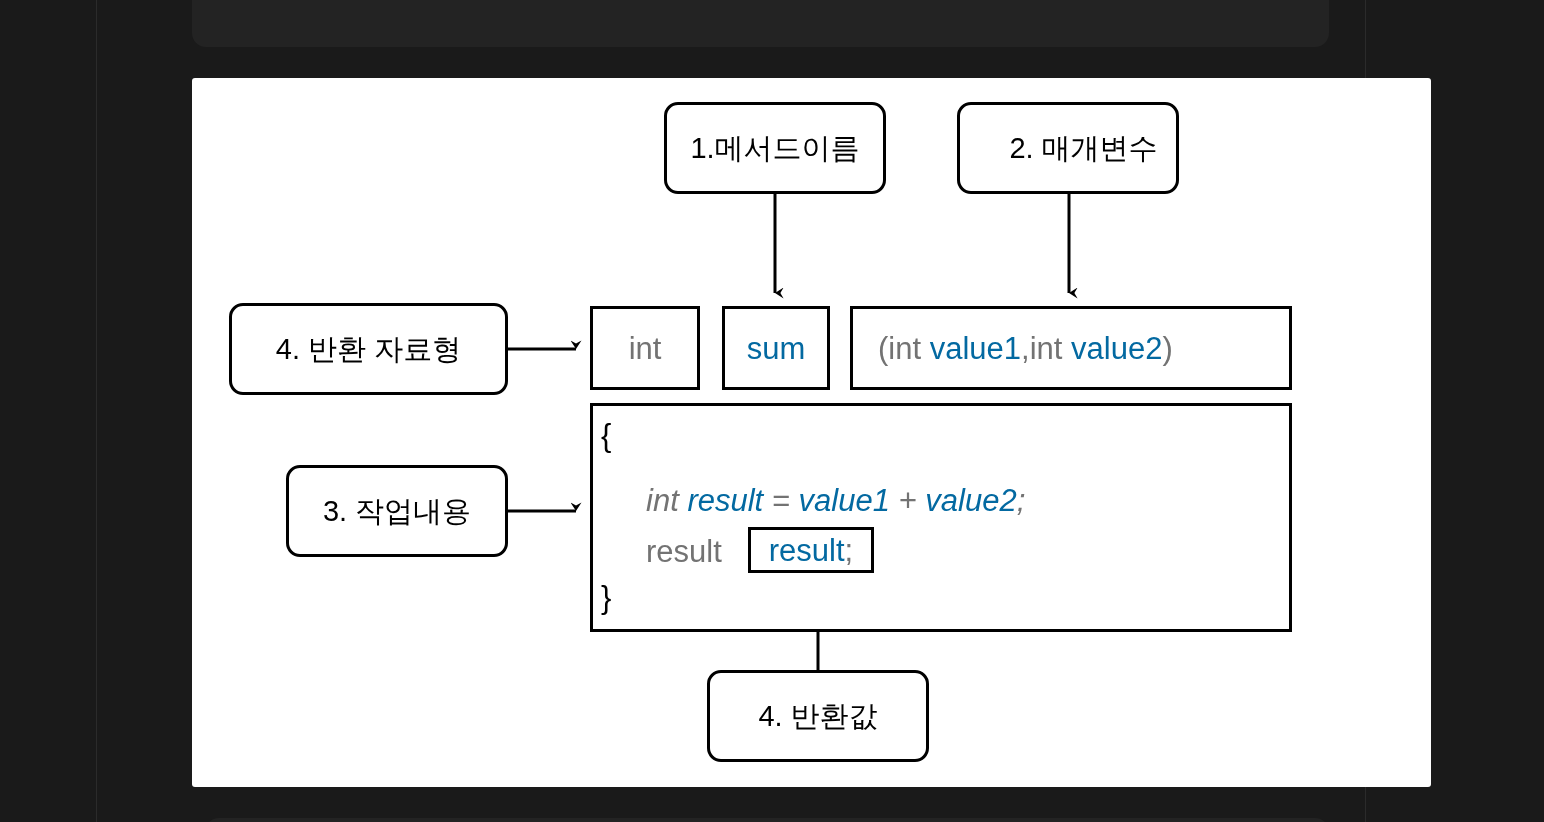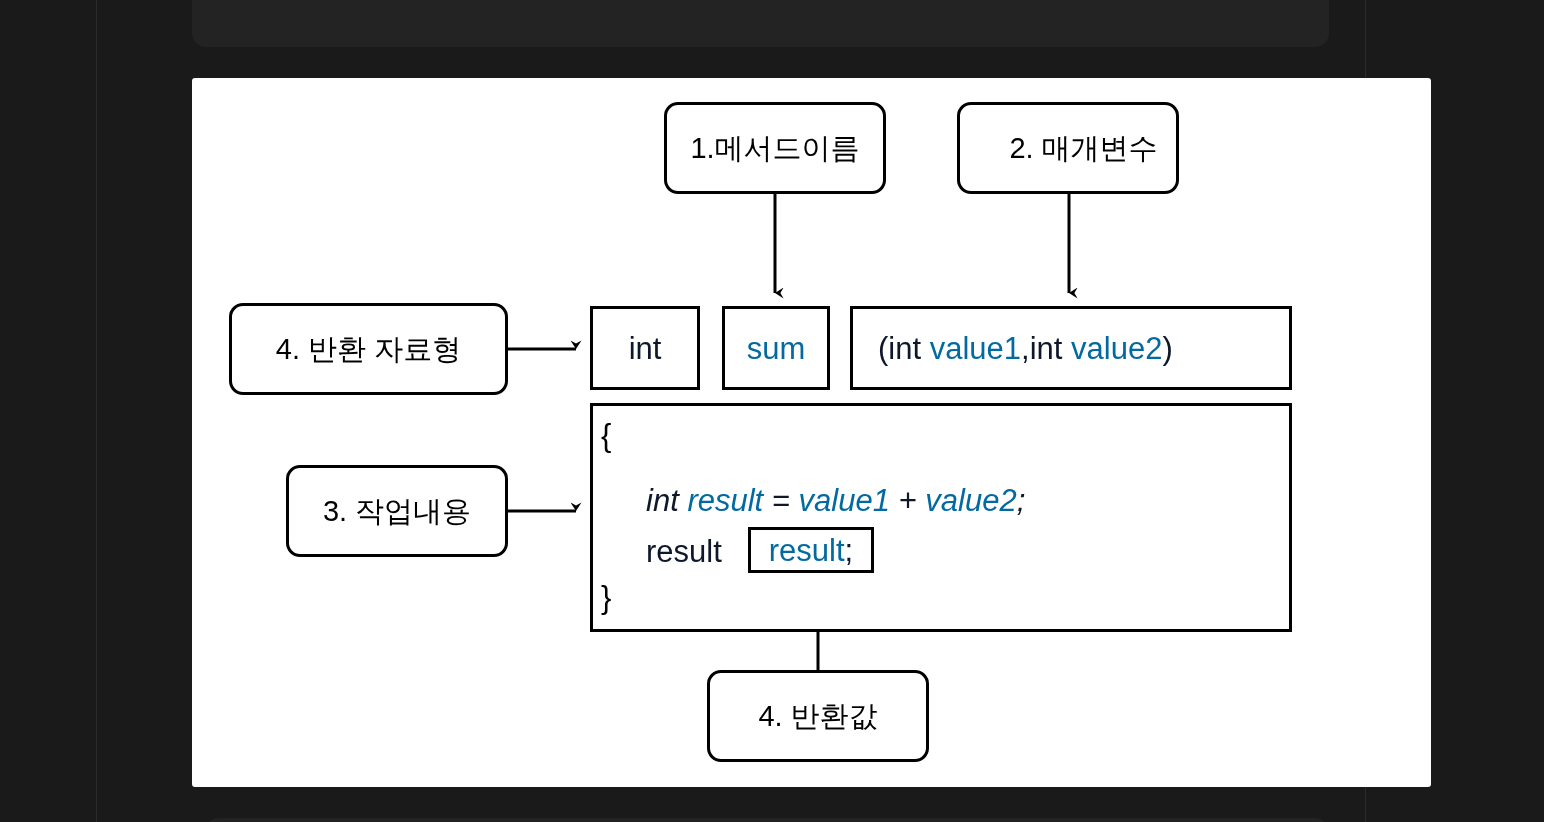--- a/index.html
+++ b/index.html
@@ -52,21 +52,21 @@
   .codebox {
     position: absolute;
     background: #ffffff;
     border: 3px solid #000000;
     display: flex; align-items: center;
     color: #000; font-size: 31px; line-height: 1;
     white-space: nowrap;
   }
   .codebox.center { justify-content: center; }
 
-  .kw { color: #0f172a; }
+  .kw { color: #737373; }
   .id { color: #0369a1; }
 
   
   .body-block {
     position: absolute;
     background: #ffffff;
     border: 3px solid #000000;
     font-size: 31px; color: #000;
   }
   .body-line { position: absolute; white-space: nowrap; line-height: 1; }

